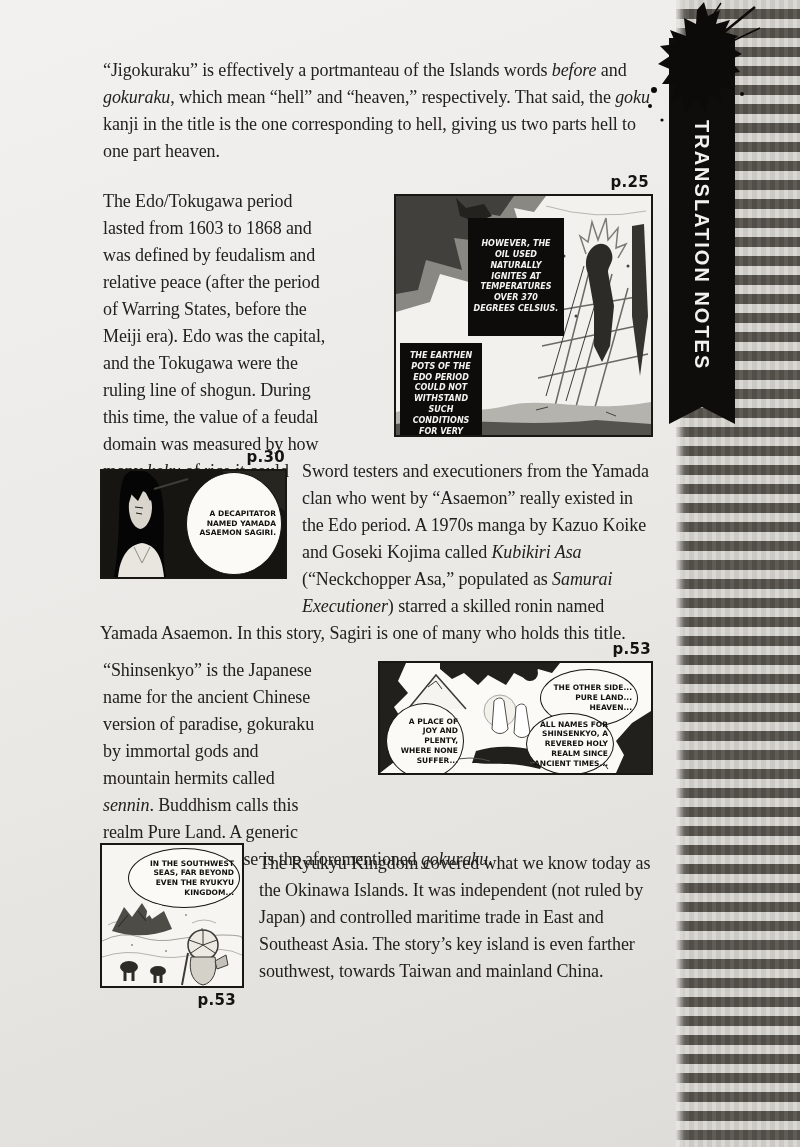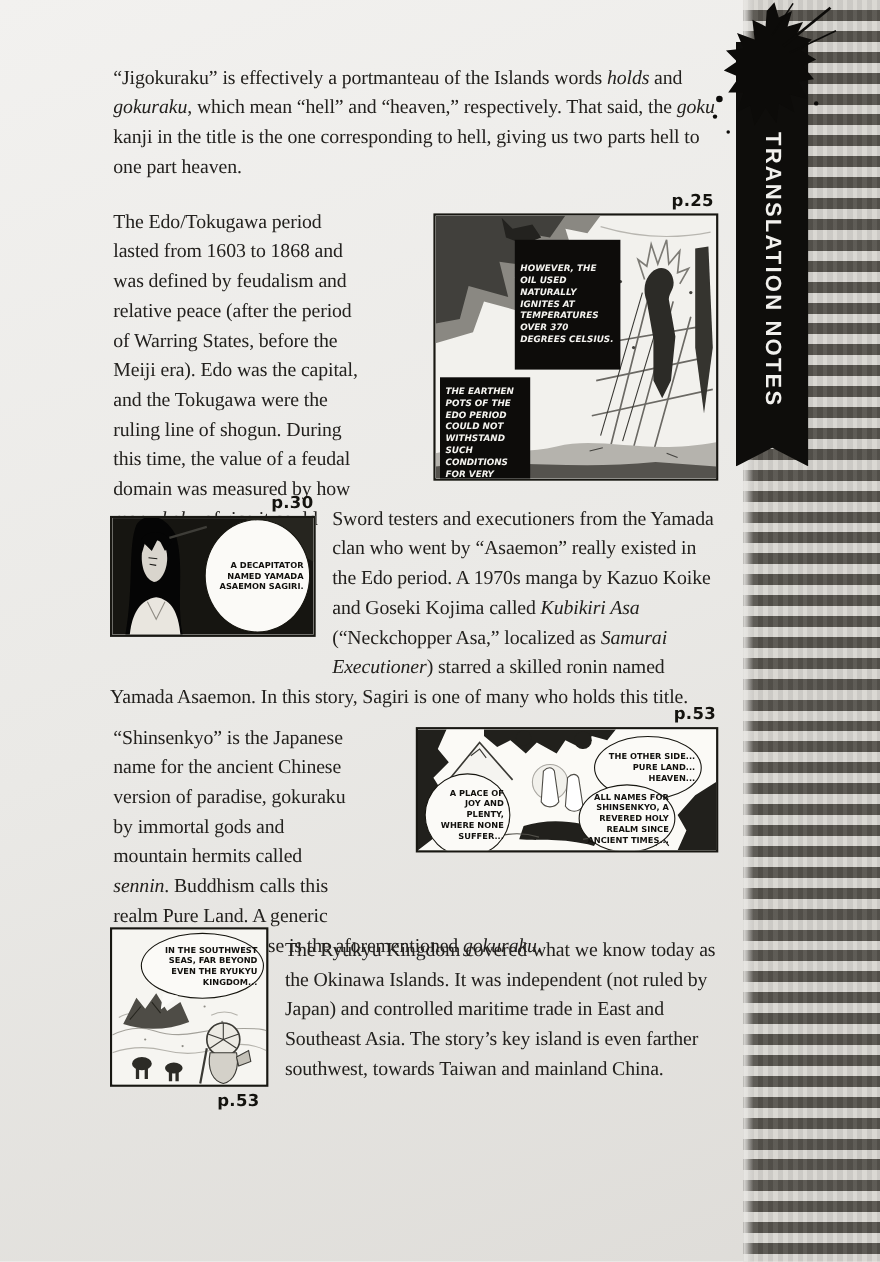--- a/index.html
+++ b/index.html
@@ -59,21 +59,21 @@
 
   
   .bubble{
     position:absolute;background:#fbfaf7;border:1.5px solid #16150f;border-radius:50%;
     display:flex;align-items:center;justify-content:center;text-align:right;
     font:700 7.5px/1.3 "DejaVu Sans",sans-serif;color:#12110e;
     padding:5px;box-sizing:border-box;
   }
   .caption{
     position:absolute;background:#0d0c0a;color:#f4f3ef;
-    font:700 italic 8px/1.35 "DejaVu Sans",sans-serif;text-align:left;
+    font:700 italic 8px/1.35 "DejaVu Sans",sans-serif;text-align:center;
     padding:8px 5px;box-sizing:border-box;display:flex;align-items:center;justify-content:center;
   }
   #capA{left:72px;top:22px;width:96px;min-height:118px;}
   #capB{left:4px;top:147px;width:82px;min-height:107px;}
   #bub30{left:84px;top:1px;width:96px;height:103px;}
   #bub53a-1{left:6px;top:40px;width:78px;height:76px;}
   #bub53a-2{left:160px;top:6px;width:98px;height:58px;z-index:1;}
   #bub53a-3{left:146px;top:50px;width:88px;height:62px;z-index:2;}
   #bub53b{left:26px;top:3px;width:112px;height:60px;}
   .tail{position:absolute;left:44px;top:58px;width:16px;height:15px;background:#fbfaf7;
@@ -95,21 +95,21 @@
     <path stroke="#0c0b09" stroke-width="2.5" fill="none" d="M70,42 L113,7"></path>
     <path stroke="#0c0b09" stroke-width="1.6" fill="none" d="M76,48 L118,28"></path>
     <path stroke="#0c0b09" stroke-width="1.4" fill="none" d="M60,32 L79,3"></path>
     <circle cx="12" cy="90" r="3" fill="#0c0b09"></circle>
     <circle cx="8" cy="106" r="2" fill="#0c0b09"></circle>
     <circle cx="20" cy="120" r="1.6" fill="#0c0b09"></circle>
     <circle cx="100" cy="94" r="2" fill="#0c0b09"></circle>
   </svg>
 
   <div class="note" id="note1">
-    <p><span>“Jigokuraku” is effectively a portmanteau of the Islands words </span><i>holds</i><span> and </span><i>gokuraku</i><span>, which mean “hell” and “heaven,” respectively. That said, the </span><i>goku</i><span> kanji in the title is the one corresponding to hell, giving us two parts hell to one part heaven.</span></p>
+    <p><span>“Jigokuraku” is effectively a portmanteau of the Islands words </span><i>before</i><span> and </span><i>gokuraku</i><span>, which mean “hell” and “heaven,” respectively. That said, the </span><i>goku</i><span> kanji in the title is the one corresponding to hell, giving us two parts hell to one part heaven.</span></p>
   </div>
 
   <div class="note" id="note2">
     <div class="fwrap-r">
       <span class="pref">p.25</span>
       <div class="panel" id="panel25">
         <svg viewBox="0 0 255 239">
           <rect width="255" height="239" fill="#f2f1ed"></rect>
           <path d="M150,10 Q200,25 250,15" stroke="#b8b6b0" fill="none"></path>
           <path d="M0,0 H150 L138,16 L118,12 L126,38 L96,34 L104,62 L72,56 L80,88 L44,78 L34,106 L0,116 Z" fill="#8a8882"></path>
@@ -152,21 +152,21 @@
           <path d="M30,22 C40,16 50,22 50,36 C50,48 44,58 38,58 C30,56 26,44 27,32 Z" fill="#d9d5cd"></path>
           <path d="M26,20 C32,10 48,10 54,22 L48,30 L42,18 L36,30 L30,24 Z" fill="#050505"></path>
           <path d="M33,36 l8,1 M34,42 l6,1" stroke="#1c1b18" fill="none"></path>
           <path d="M52,18 L86,8" stroke="#3e3d38" stroke-width="2"></path>
           <path d="M16,106 C18,86 26,74 40,72 C54,74 60,86 62,106 Z" fill="#e9e6df"></path>
           <path d="M32,76 L40,92 L48,76" stroke="#8f8c84" fill="none"></path>
         </svg>
         <div class="bubble" id="bub30">A DECAPITATOR NAMED YAMADA ASAEMON SAGIRI.</div>
       </div>
     </div>
-    <p><span>Sword testers and executioners from the Yamada clan who went by “Asaemon” really existed in the Edo period. A 1970s manga by Kazuo Koike and Goseki Kojima called </span><i>Kubikiri Asa</i><span> (“Neckchopper Asa,” localized as </span><i>Samurai Executioner</i><span>) starred a skilled ronin named Yamada Asaemon. In this story, Sagiri is one of many who holds this title.</span></p>
+    <p><span>Sword testers and executioners from the Yamada clan who went by “Asaemon” really existed in the Edo period. A 1970s manga by Kazuo Koike and Goseki Kojima called </span><i>Kubikiri Asa</i><span> (“Neckchopper Asa,” populated as </span><i>Samurai Executioner</i><span>) starred a skilled ronin named Yamada Asaemon. In this story, Sagiri is one of many who holds this title.</span></p>
   </div>
 
   <div class="note" id="note4">
     <div class="fwrap-r">
       <span class="pref">p.53</span>
       <div class="panel" id="panel53a">
         <svg viewBox="0 0 271 110">
           <rect width="271" height="110" fill="#fbfaf6"></rect>
           <path d="M0,0 L26,0 L18,18 L28,30 L14,44 L24,60 L10,78 L18,96 L0,110 Z" fill="#21201c"></path>
           <path d="M28,46 L56,12 L86,46" fill="#f5f4f0" stroke="#3a3934" stroke-width="1.5"></path>

